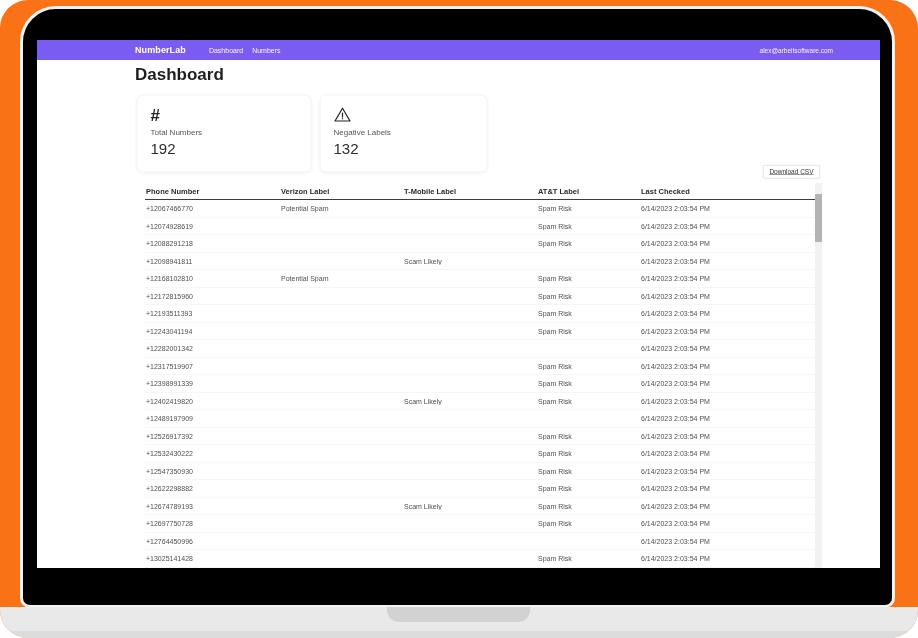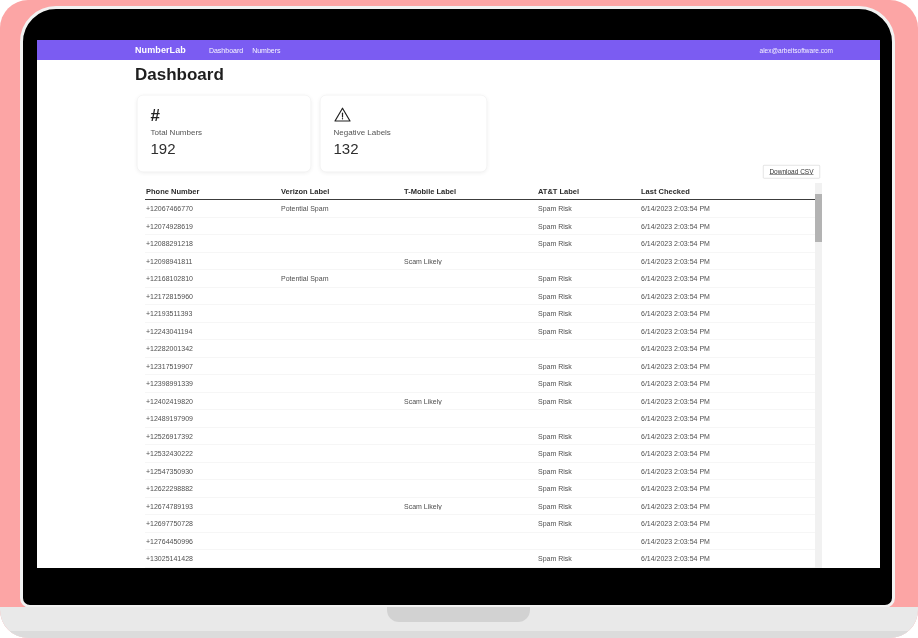--- a/index.html
+++ b/index.html
@@ -1,20 +1,20 @@
 <!DOCTYPE html>
 <html><head>
 <meta charset="utf-8">
 <style>
   * { margin:0; padding:0; box-sizing:border-box; }
   html,body { background:#ffffff; }
   body { width:918px; height:638px; font-family:"Liberation Sans", sans-serif; }
 
   
-  .stage { position:relative; width:918px; height:638px; background:#fca5a5; border-radius:28px; overflow:hidden; }
+  .stage { position:relative; width:918px; height:638px; background:#f97316; border-radius:28px; overflow:hidden; }
   .device { position:absolute; left:20px; top:6px; width:875px; height:602px; background:#000;
             border:3px solid #f2f2f2; border-radius:36px 36px 10px 10px; }
   .base   { position:absolute; left:0; right:0; top:607px; height:31px; background:#e9e9e9; }
   .base-strip { position:absolute; left:0; right:0; top:631px; height:7px; background:#dcdcdc; }
   .notch  { position:absolute; left:387px; top:607px; width:143px; height:15px; background:#d2d2d2;
             border-radius:0 0 12px 12px; }
 
   
   .screen { position:absolute; left:14px; top:31px; width:843px; height:528px; background:#fff; overflow:hidden; }
   .screen-inner { position:relative; width:1686px; height:1056px; transform:scale(0.5); transform-origin:0 0;

